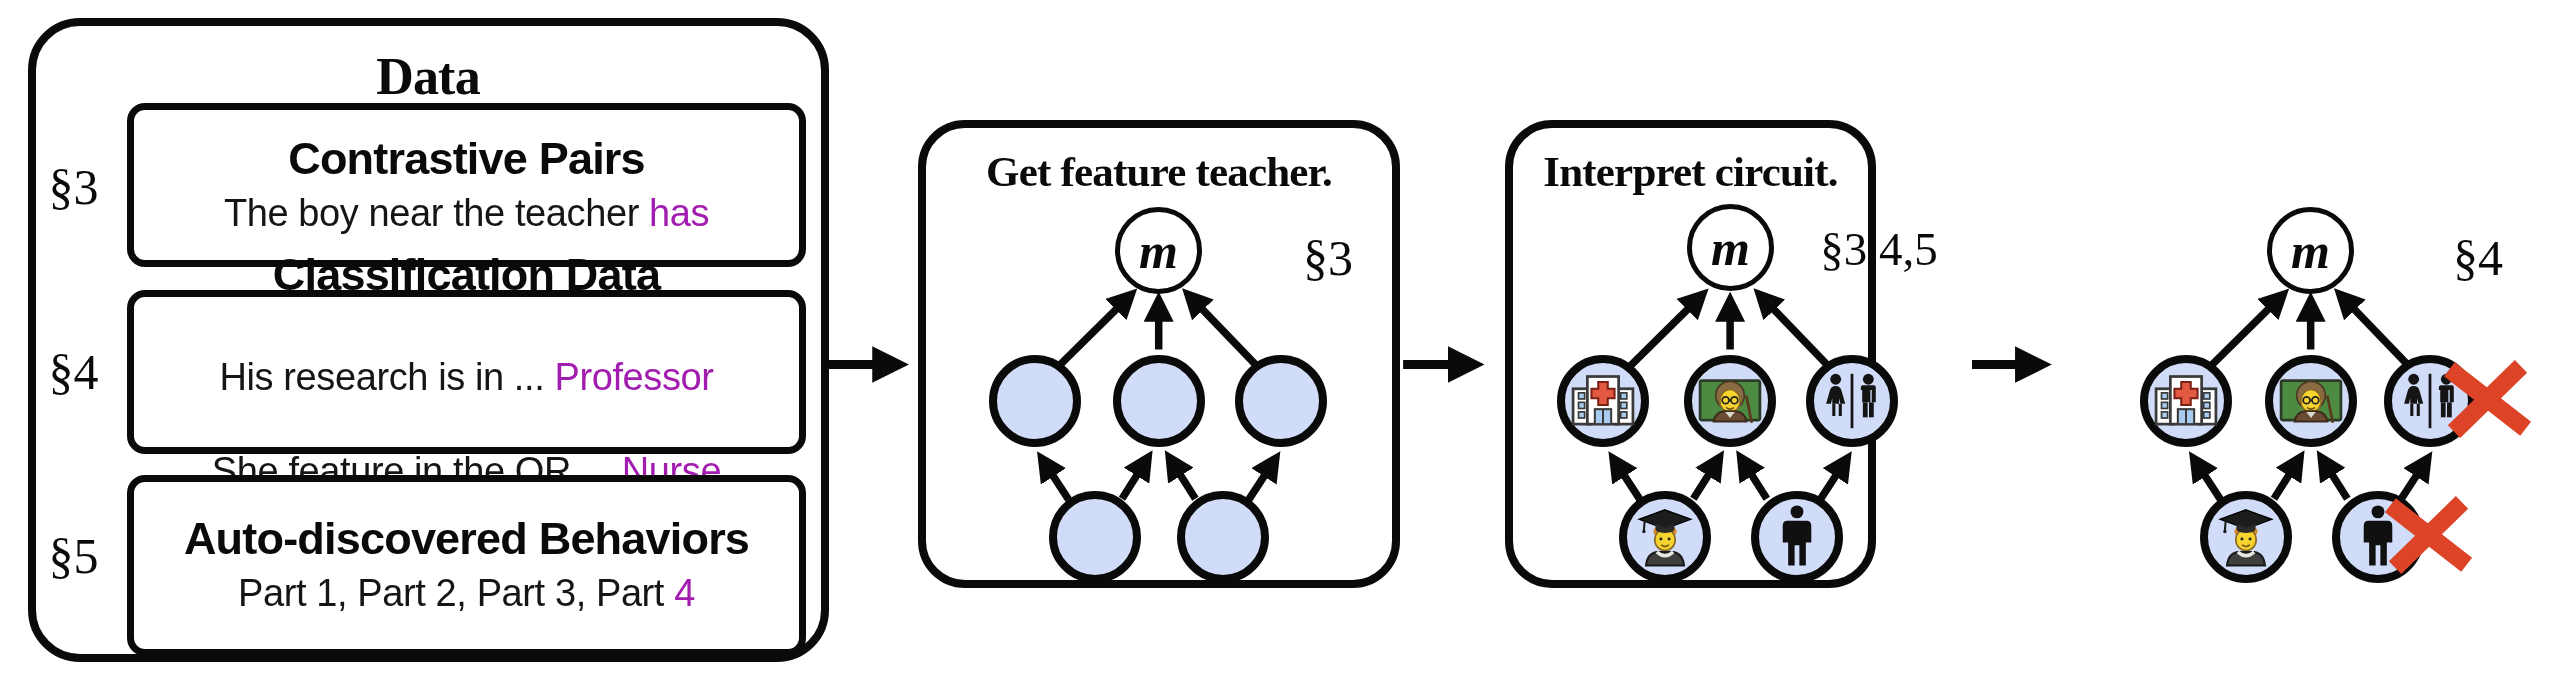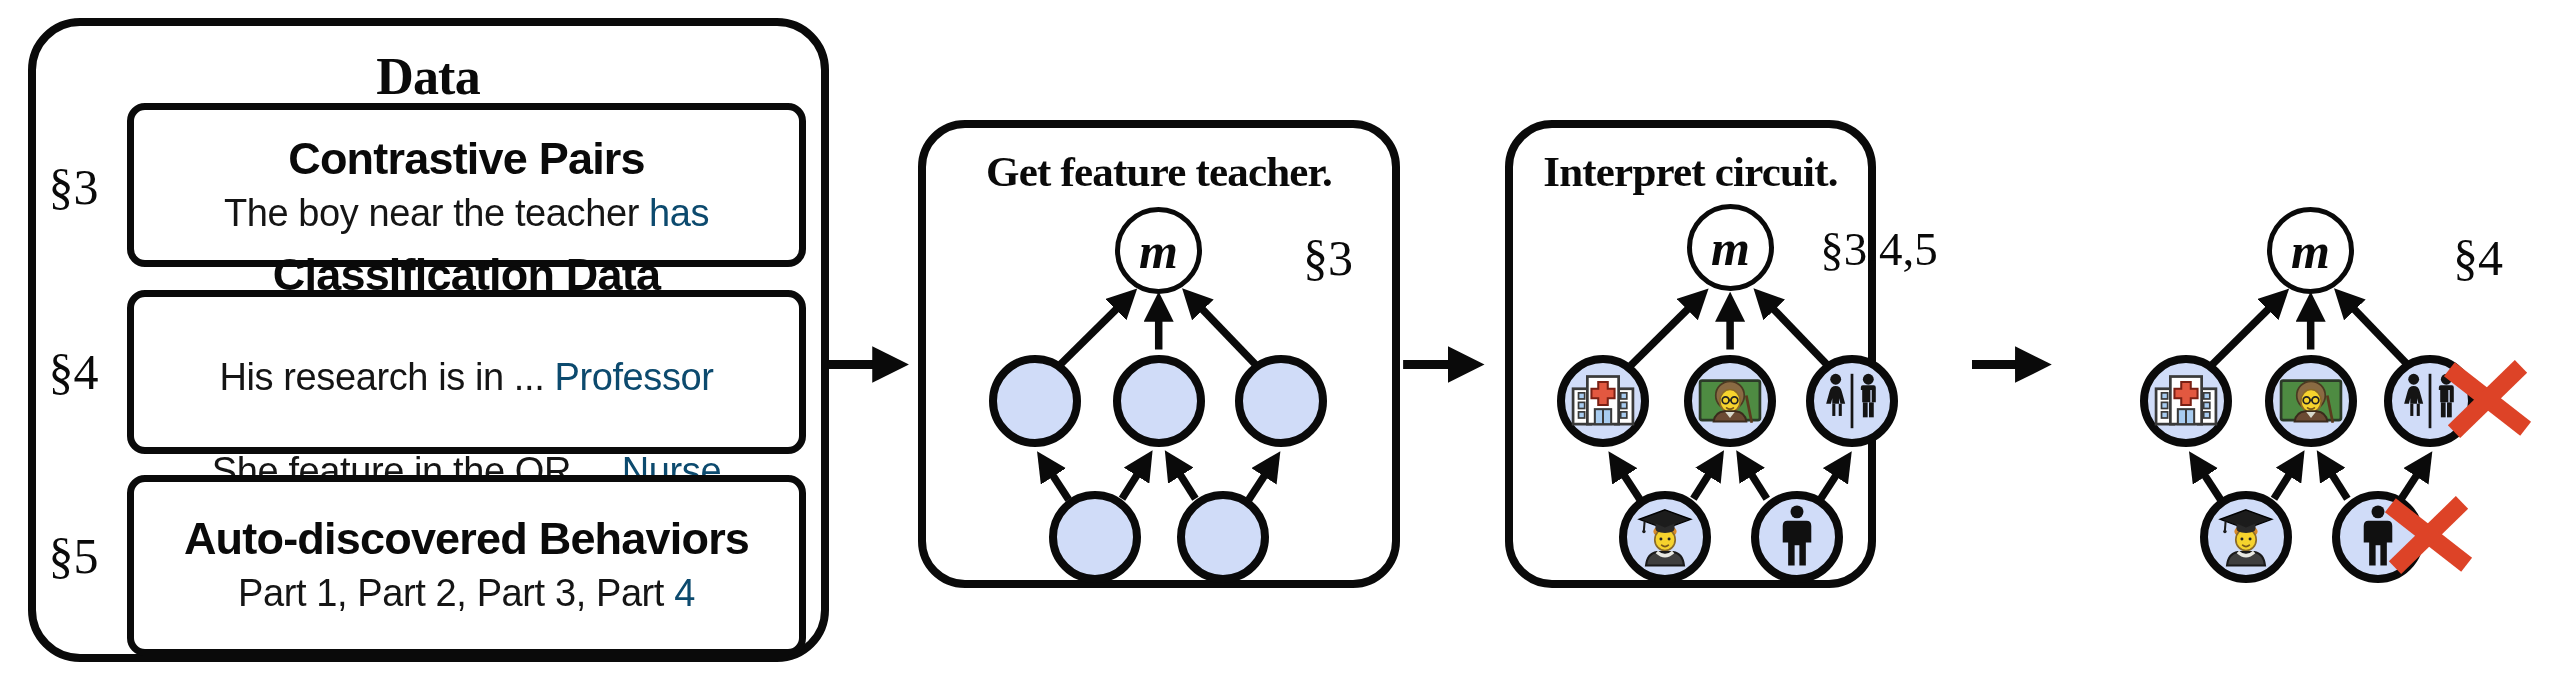--- a/index.html
+++ b/index.html
@@ -11,21 +11,21 @@
                font-family:"Liberation Serif",serif;font-weight:700;letter-spacing:-0.8px;
                font-size:43px;line-height:1;color:#0a0a0a;}
   
   .sec-label{position:absolute;width:100px;text-align:center;transform:translateY(-50%);
              font-family:"Liberation Serif",serif;font-size:50px;color:#0a0a0a;line-height:1;}
   .data-box{position:absolute;left:127px;width:679px;border:7.5px solid #0a0a0a;border-radius:18px;
             background:#fff;box-sizing:border-box;display:flex;flex-direction:column;
             align-items:center;justify-content:center;}
   .data-box .bh{font-size:45px;font-weight:700;line-height:1.1;margin-bottom:6.7px;letter-spacing:-0.8px;}
   .data-box .bl{font-size:38px;line-height:1.22;color:#151515;letter-spacing:-0.4px;}
-  .rw{color:#0c4a6e;}
+  .rw{color:#a21caf;}
   
   .mnode{position:absolute;width:87px;height:87px;border:5.8px solid #0a0a0a;border-radius:50%;
          background:#fff;box-sizing:border-box;display:flex;align-items:center;justify-content:center;
          font-family:"Liberation Serif",serif;font-style:italic;font-weight:600;font-size:50px;line-height:1;}
   .node{position:absolute;width:92px;height:92px;border:8.3px solid #0a0a0a;border-radius:50%;
         background:#d0dcf8;box-sizing:border-box;display:flex;align-items:center;justify-content:center;}
   .node svg{width:68px;height:68px;display:block;}
   .sec-tag{position:absolute;transform:translate(-50%,-50%);font-family:"Liberation Serif",serif;
            font-size:50px;line-height:1;white-space:nowrap;color:#0a0a0a;}
   #arrow-overlay{position:absolute;left:0;top:0;pointer-events:none;}

